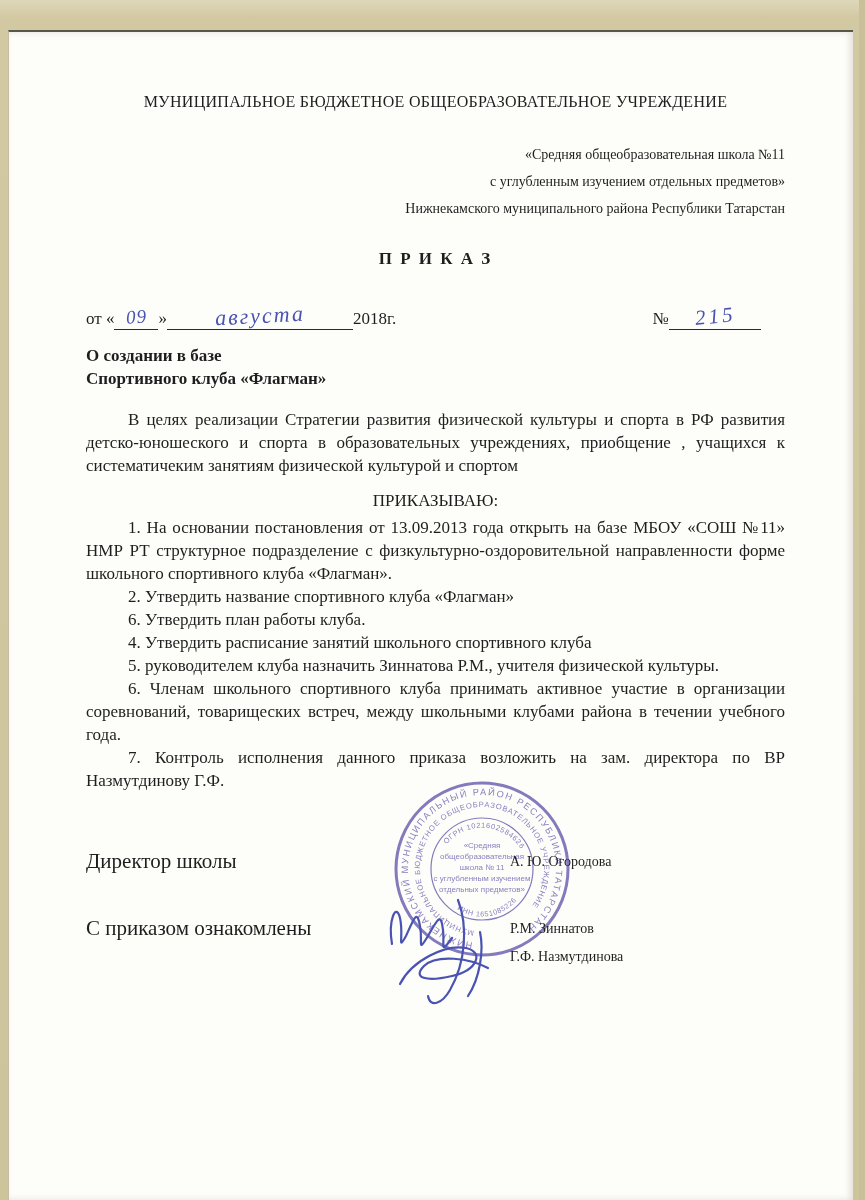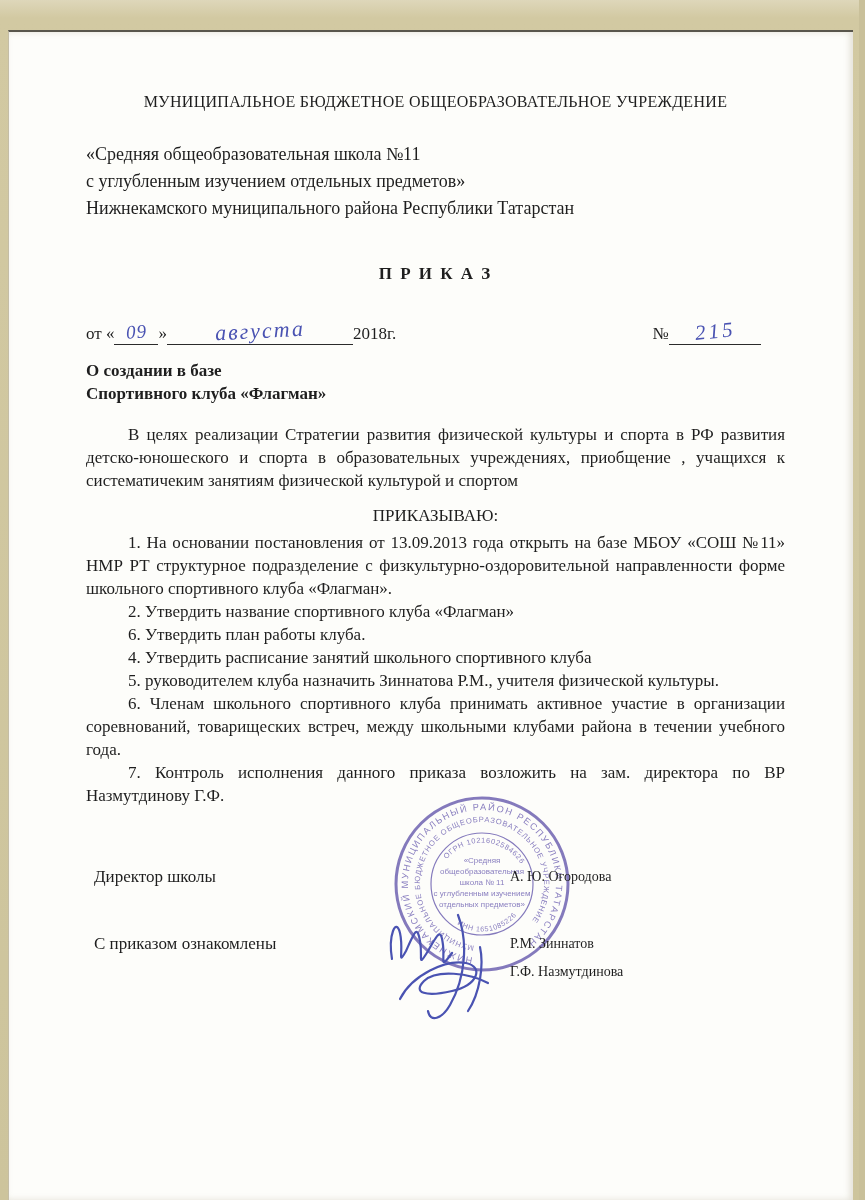--- a/index.html
+++ b/index.html
@@ -5,42 +5,42 @@
   * { margin:0; padding:0; box-sizing:border-box; }
   body { background:#c9c09a; font-family:"Liberation Serif","DejaVu Serif",serif; color:#1e1e1e; }
   .scan { position:relative; width:859px; height:1200px; overflow:hidden;
           background:linear-gradient(180deg,#ded7ba 0,#d2c9a2 18px,#cdc49c 100%); }
   .page { position:absolute; left:8px; right:6px; top:30px; bottom:0;
           background:#fdfdfa; border-top:2px solid #59564c; border-left:1px solid #c4bda6;
           box-shadow:inset -3px 0 6px rgba(150,140,110,0.25); }
   .content { position:relative; padding:58px 68px 0 77px; font-size:17px; line-height:23px; }
 
   .org-line { text-align:center; font-size:16px; letter-spacing:.3px; margin-bottom:28px; }
-  .school-block { text-align:left; font-size:18px; line-height:27px; margin-bottom:40px; }
+  .school-block { text-align:right; font-size:14px; line-height:27px; margin-bottom:25px; }
   .order-title { text-align:center; font-weight:bold; font-size:17px; letter-spacing:2px; margin-bottom:34px; }
 
   .date-row { display:flex; align-items:flex-end; margin-bottom:14px; }
   .date-left { white-space:nowrap; }
   .blank { display:inline-block; border-bottom:1px solid #2b2b2b; text-align:center; vertical-align:bottom; }
   .blank-day { width:44px; }
   .blank-month { width:186px; }
   .num-block { margin-left:auto; margin-right:24px; white-space:nowrap; }
   .blank-num { width:92px; }
   .hw { font-style:italic; color:#4a53b2; display:inline-block; }
   .hw-day { font-size:19px; transform:rotate(-4deg); letter-spacing:1px; }
   .hw-month { font-size:22px; transform:rotate(-3deg); letter-spacing:2px; margin-bottom:-3px; }
   .hw-num { font-size:21px; transform:rotate(-6deg); letter-spacing:3px; margin-bottom:-2px; }
 
   .subject { font-weight:bold; line-height:23px; margin-bottom:18px; }
   .preamble { text-align:justify; text-indent:42px; margin-bottom:12px; }
   .decree-word { text-align:center; margin:4px 0; }
   .items p { text-align:justify; text-indent:42px; }
 
   .sig-area { position:relative; height:340px; margin-top:8px; }
-  .sig-label { position:absolute; left:8px; font-size:17px; }
+  .sig-label { position:absolute; left:0; font-size:21px; }
   .sig-name { position:absolute; left:424px; font-size:14px; }
   .row-director { top:50px; }
   .row-acquainted { top:117px; }
   .row-name2 { top:145px; }
 
   .stamp-wrap { position:absolute; left:305px; top:-22px; width:182px; height:182px; opacity:.88; }
   .sig-ink { position:absolute; left:298px; top:92px; width:140px; height:120px; }
 </style>
 </head>
 <body>

